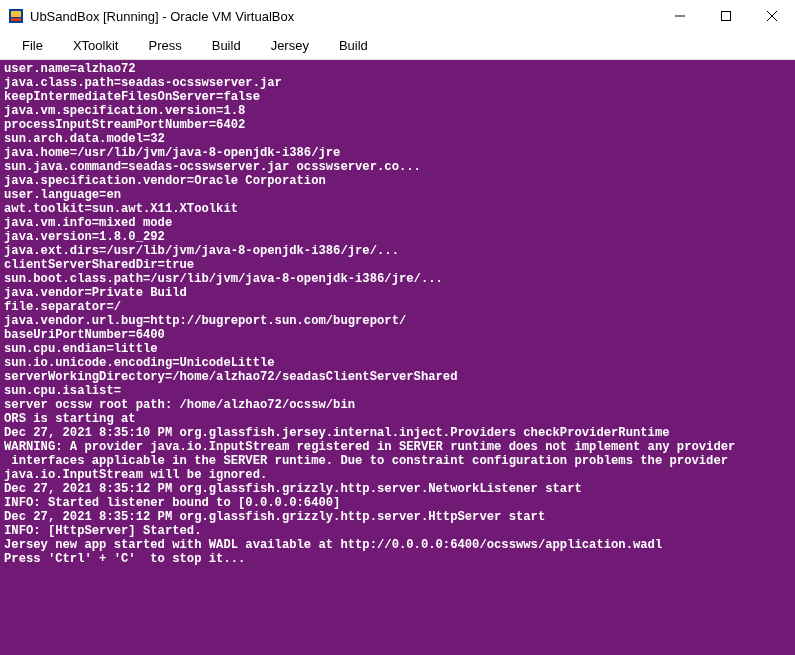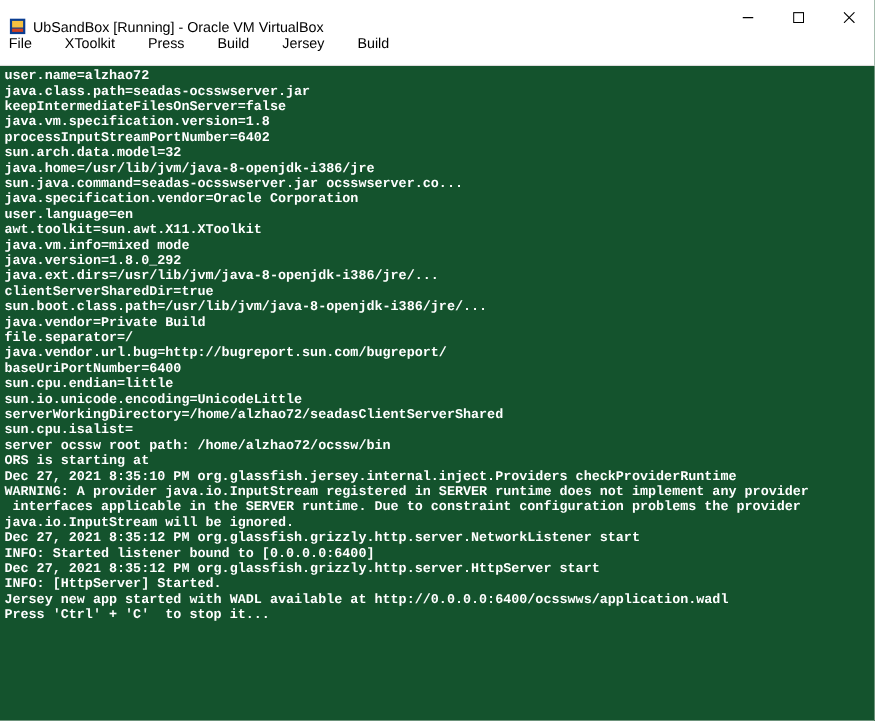--- a/index.html
+++ b/index.html
@@ -8,21 +8,21 @@
       background: #fff;
       width: 795px;
       height: 655px;
       overflow: hidden;
       display: flex;
       flex-direction: column;
     }
     .titlebar {
       height: 32px;
       display: flex;
-      align-items: flex-end;
+      align-items: center;
       padding-left: 8px;
       background: #fff;
       color: #000;
       font-size: 13px;
     }
     .titlebar .icon {
       width: 16px; height: 16px;
       margin-right: 6px;
       display: inline-flex;
       align-items: center;
@@ -31,31 +31,31 @@
     .titlebar .title { flex: 1; }
     .win-controls { display: flex; }
     .win-btn {
       width: 46px; height: 32px;
       display: flex; align-items: center; justify-content: center;
       font-size: 12px; color: #000;
     }
     .menubar {
       height: 28px;
       display: flex;
-      align-items: flex-start;
-      padding: 0 8px;
+      align-items: center;
+      padding: 0 22px;
       background: #fff;
       font-size: 13px;
       gap: 30px;
       border-bottom: 1px solid #ddd;
     }
     .menu-item { cursor: default; }
     .terminal {
       flex: 1;
-      background: #14532d;
+      background: #701a75;
       color: #fff;
       font-family: "Consolas", "Courier New", monospace;
       font-size: 12.2px;
       line-height: 14px;
       padding: 2px 4px;
       overflow: hidden;
       white-space: pre;
       font-weight: bold;
     }
     .terminal .line { white-space: pre; }

